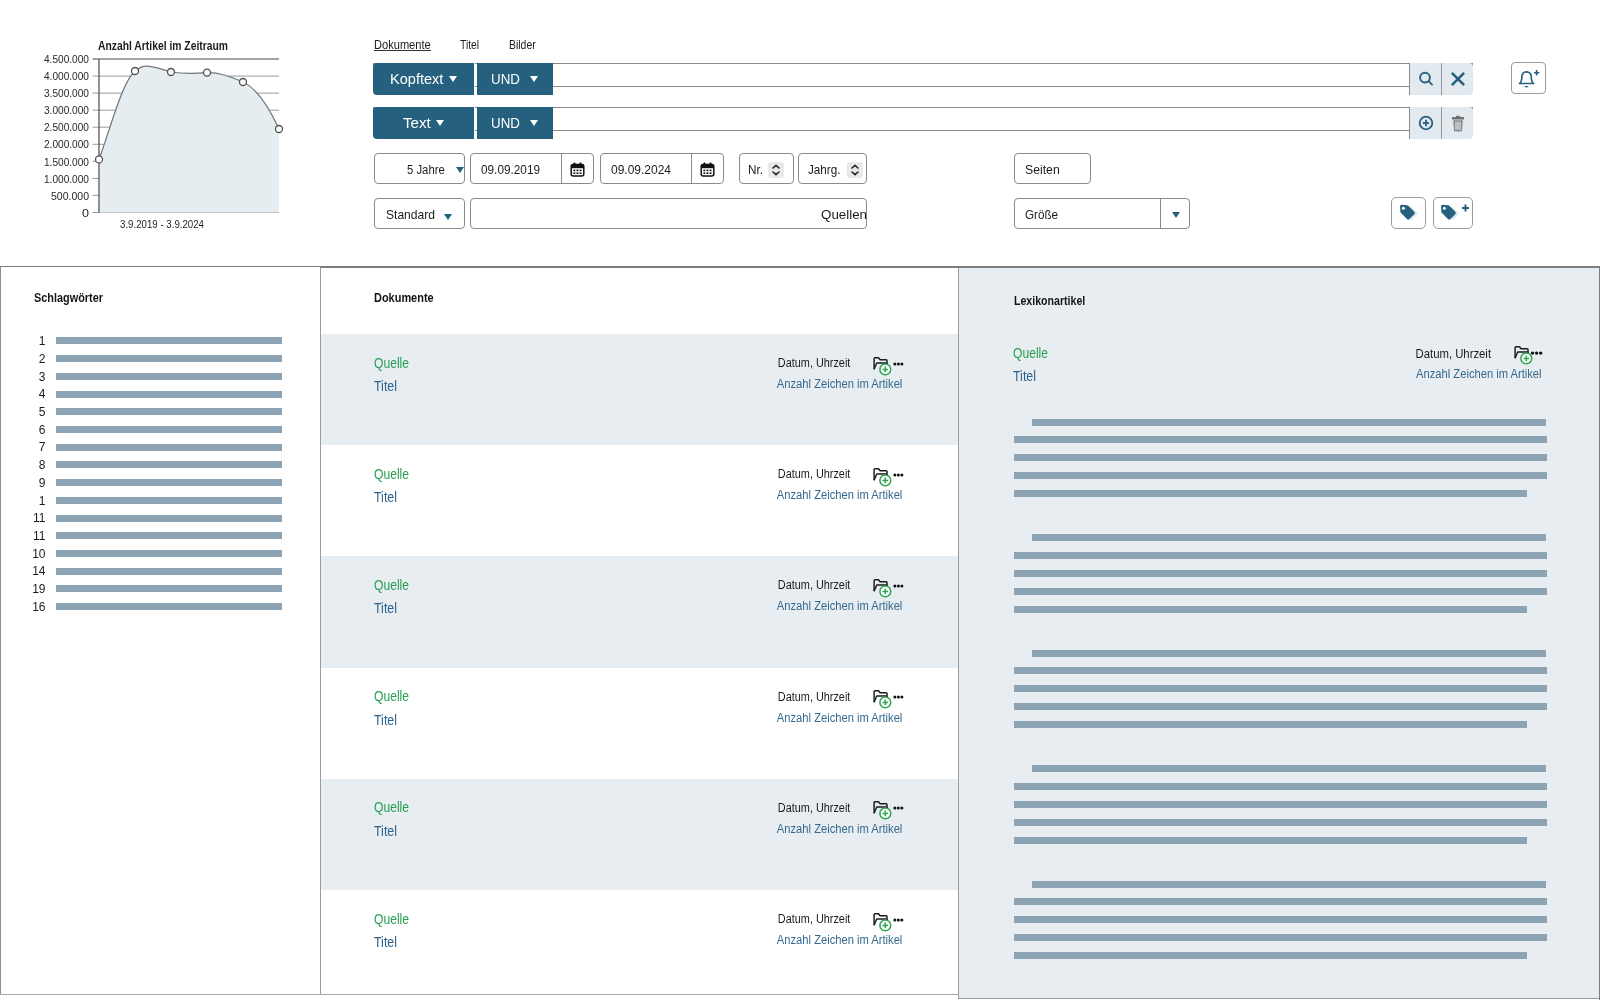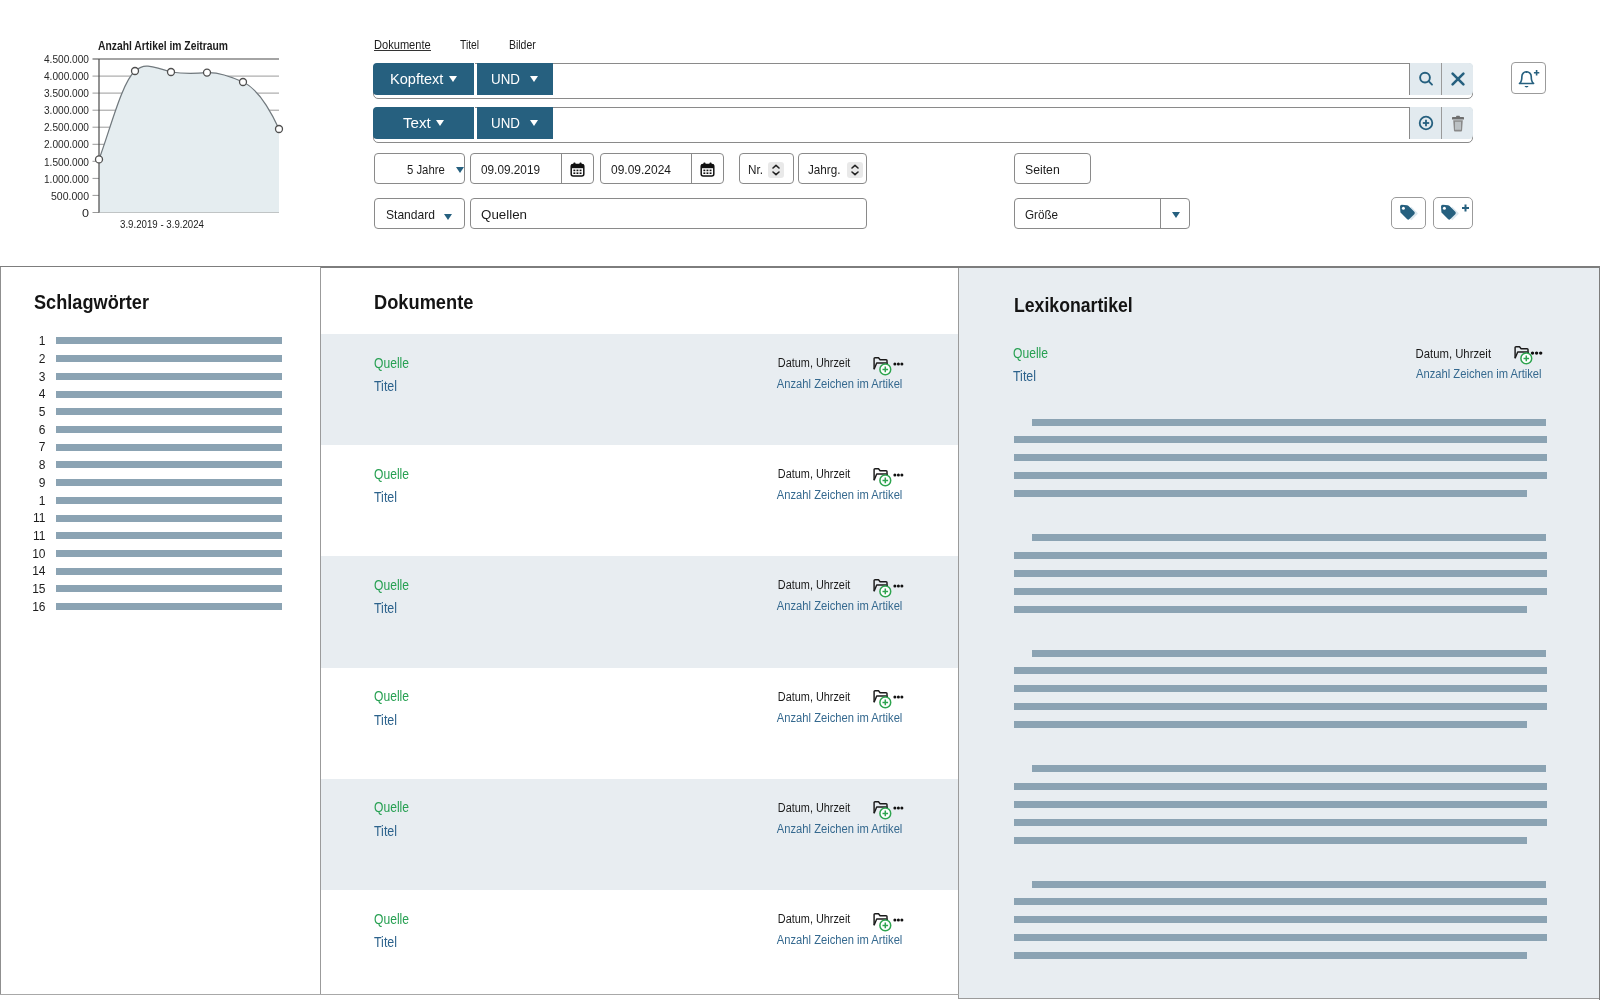--- a/index.html
+++ b/index.html
@@ -6,22 +6,22 @@
   * { margin:0; padding:0; box-sizing:border-box; }
   html,body { width:1600px; height:1000px; overflow:hidden; background:#fff;
     font-family:"Liberation Sans", sans-serif; }
   .abs { position:absolute; }
   body { position:relative; }
 
   
   .tab { position:absolute; top:38.3px; font-size:12px; line-height:14px; color:#1c1c1c; white-space:nowrap; }
   .sx { display:inline-block; transform-origin:0 50%; white-space:nowrap; }
 
-  .bar { position:absolute; left:373px; width:1100px; height:36px;
-    border:1px solid #8a8a8a; border-radius:5px; background:#fff; }
+  .bar { position:absolute; left:373px; width:1100px; height:24px;
+    border:1px solid #8a8a8a; border-radius:0; background:#fff; }
   .btn-teal { position:absolute; top:-1px; height:32px; background:#26607F; color:#fff;
     display:flex; align-items:center; justify-content:center; font-size:14px; }
   .cells { position:absolute; right:-1px; top:-1px; height:32px; width:64px;
     background:#E2EAEF; border-left:1px solid #8a8a8a; border-radius:0 4px 4px 0;
     display:flex; }
   .cell { flex:1; display:flex; align-items:center; justify-content:center; }
   .cell + .cell { border-left:1px solid #9a9a9a; }
 
   .inp { position:absolute; height:31.6px; border:1px solid #8a8a8a; border-radius:4px;
     background:#fff; font-size:13px; color:#1c1c1c; display:flex; align-items:center;
@@ -33,21 +33,21 @@
   .stepper { width:16px; height:16px; background:#e9e9e9; border-radius:3px;
     display:flex; align-items:center; justify-content:center; }
 
   
   .hline { position:absolute; background:#7d7d7d; }
   #panelL { position:absolute; left:0; top:267px; width:320.5px; height:727.5px;
     border-left:1.2px solid #8f8f8f; border-right:1.2px solid #9b9b9b;
     border-bottom:1.2px solid #a8a8a8; background:#fff; }
   #panelR { position:absolute; left:958px; top:267.6px; width:642px; height:731px;
     border-left:1.2px solid #9b9b9b; background:#E8EDF1; }
-  .hdr { position:absolute; font-size:20px; font-weight:bold; color:#141414; white-space:nowrap; }
+  .hdr { position:absolute; font-size:12px; font-weight:bold; color:#141414; white-space:nowrap; }
   .bar-b { position:absolute; height:7px; background:#8BA3B3; }
   .num { position:absolute; font-size:12px; color:#1c1c1c; text-align:right; width:30px; }
   .docrow { position:absolute; left:321.2px; width:636.8px; height:111.2px; }
   .docrow.lt { background:#E8EDF1; }
   .quelle { position:absolute; left:52.6px; font-size:14px; color:#27A052;
     line-height:20px; white-space:nowrap; }
   .titel  { position:absolute; left:52.6px; font-size:14px; color:#2C628C;
     line-height:20px; white-space:nowrap; }
   .datum  { position:absolute; font-size:12.5px; color:#1b1b1b; line-height:18px;
     white-space:nowrap; transform-origin:100% 50%; }
@@ -215,21 +215,21 @@
   </span>
 </div>
 <div class="inp" style="left:1013.5px; top:152.9px; width:77.5px;">
   <span class="sx" id="f-seiten" style="margin-left: 10px; transform: scaleX(0.941);">Seiten</span>
 </div>
 
 <div class="inp" style="left:373.5px; top:197.6px; width:91px; justify-content:center;">
   <span class="sx" id="f-std" style="transform: scaleX(0.9286);">Standard</span>
     <span class="caret-d" style="margin-left:6px; margin-top:5px;"></span>
 </div>
-<div class="inp" style="left:469.8px; top:197.6px; width:397.5px;">
+<div class="inp" style="left:469.8px; top:197.6px; width:397.5px;justify-content:flex-end;">
   <span class="sx" id="f-quellen" style="margin-left: 10px; transform: scaleX(1.0265);">Quellen</span>
 </div>
 <div class="inp" style="left:1013.5px; top:197.6px; width:176px;">
   <span class="sx" id="f-groesse" style="margin-left: 10px; transform: scaleX(0.8984);">Größe</span>
   <div style="position:absolute; right:28px; top:0; bottom:0; width:1px; background:#8a8a8a;"></div>
   <span class="caret-d" style="position:absolute; right:8.5px; top:13.5px;"></span>
 </div>
 
 <div class="abs" style="left:1510.8px; top:62.3px; width:35.5px; height:32.2px; border:1.3px solid #9b9b9b; border-radius:4px; background:#fff;">
   <svg style="position:absolute;left:3.5px;top:3.5px;" width="27" height="25" viewBox="0 0 27 25">
@@ -291,21 +291,21 @@
     <div class="num" style="left:15.5px; top:493.59px;">1</div>
     <div class="bar-b" style="left:55.5px; top:496.78999999999996px; width:226px;"></div>
     <div class="num" style="left:15.5px; top:511.3px;">11</div>
     <div class="bar-b" style="left:55.5px; top:514.5px; width:226px;"></div>
     <div class="num" style="left:15.5px; top:529.01px;">11</div>
     <div class="bar-b" style="left:55.5px; top:532.21px; width:226px;"></div>
     <div class="num" style="left:15.5px; top:546.7199999999999px;">10</div>
     <div class="bar-b" style="left:55.5px; top:549.92px; width:226px;"></div>
     <div class="num" style="left:15.5px; top:564.43px;">14</div>
     <div class="bar-b" style="left:55.5px; top:567.63px; width:226px;"></div>
-    <div class="num" style="left:15.5px; top:582.1399999999999px;">15</div>
+    <div class="num" style="left:15.5px; top:582.1399999999999px;">19</div>
     <div class="bar-b" style="left:55.5px; top:585.3399999999999px; width:226px;"></div>
     <div class="num" style="left:15.5px; top:599.8499999999999px;">16</div>
     <div class="bar-b" style="left:55.5px; top:603.05px; width:226px;"></div>
   </div>
 
 <div id="rows">
     <div class="docrow lt" style="top:334px;">
       <div class="quelle" style="top:18.5px;"><span class="sx m-quelle" style="transform: scaleX(0.8649);">Quelle</span></div>
       <div class="titel" style="top:42px;"><span class="sx m-titel" style="transform: scaleX(0.8867);">Titel</span></div>
       <div class="datum" style="left:380px; top:20px; width:149.5px; text-align:right;"><span class="sx m-datum" style="transform-origin: 100% 50%; transform: scaleX(0.8697);">Datum, Uhrzeit</span></div>

